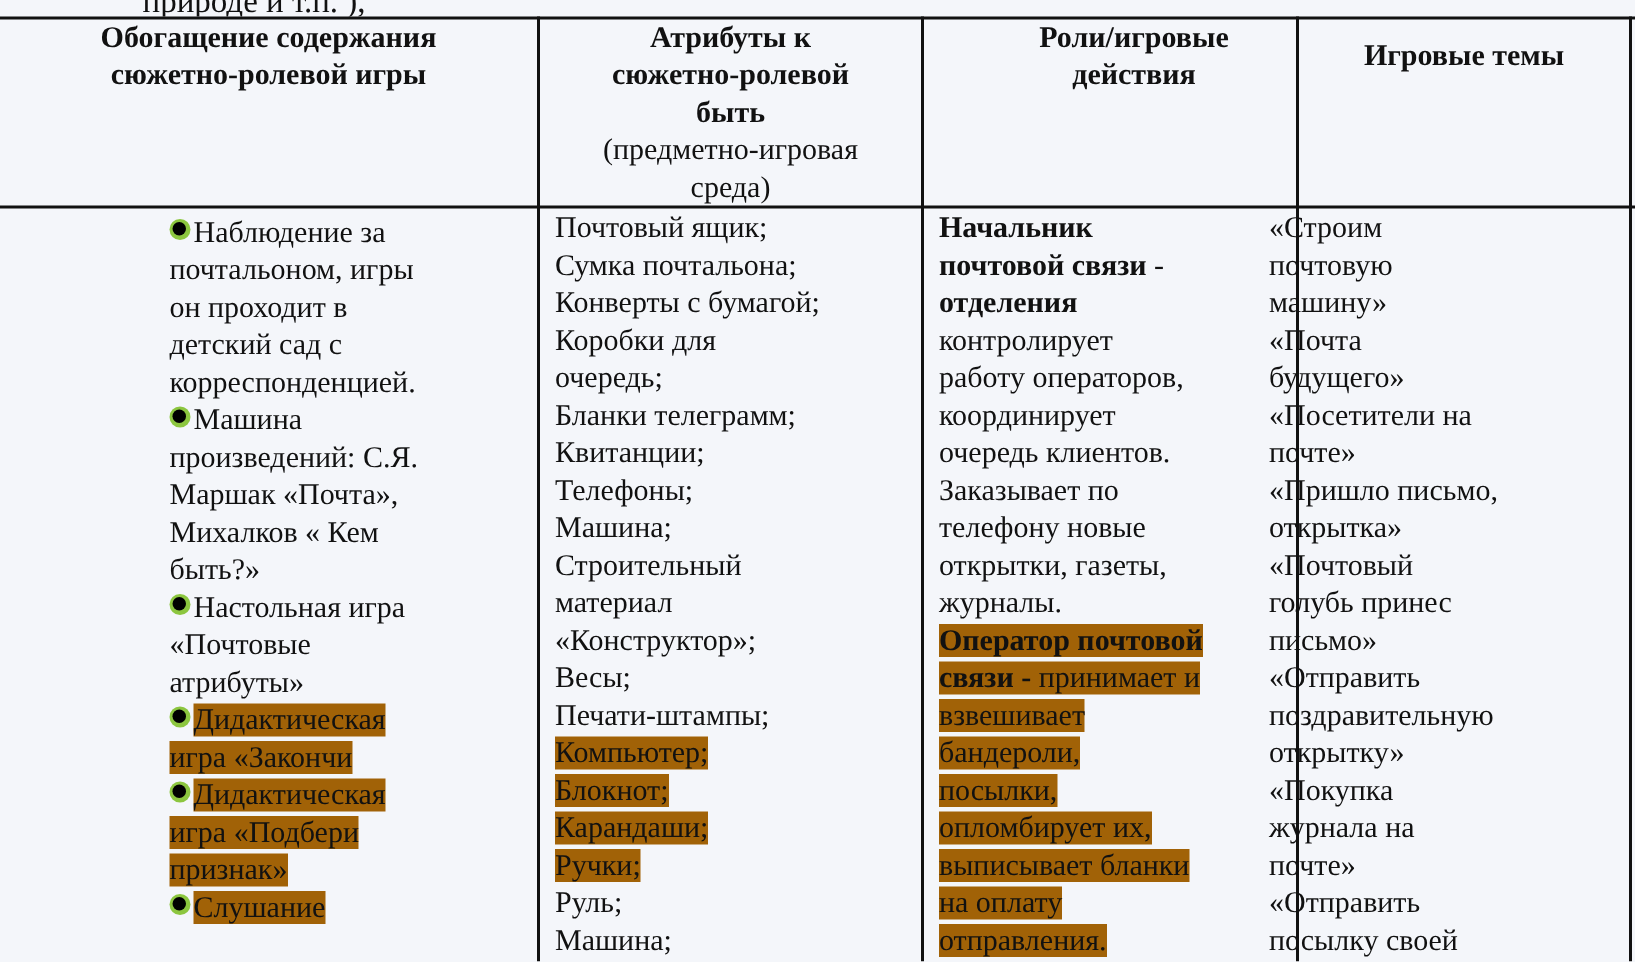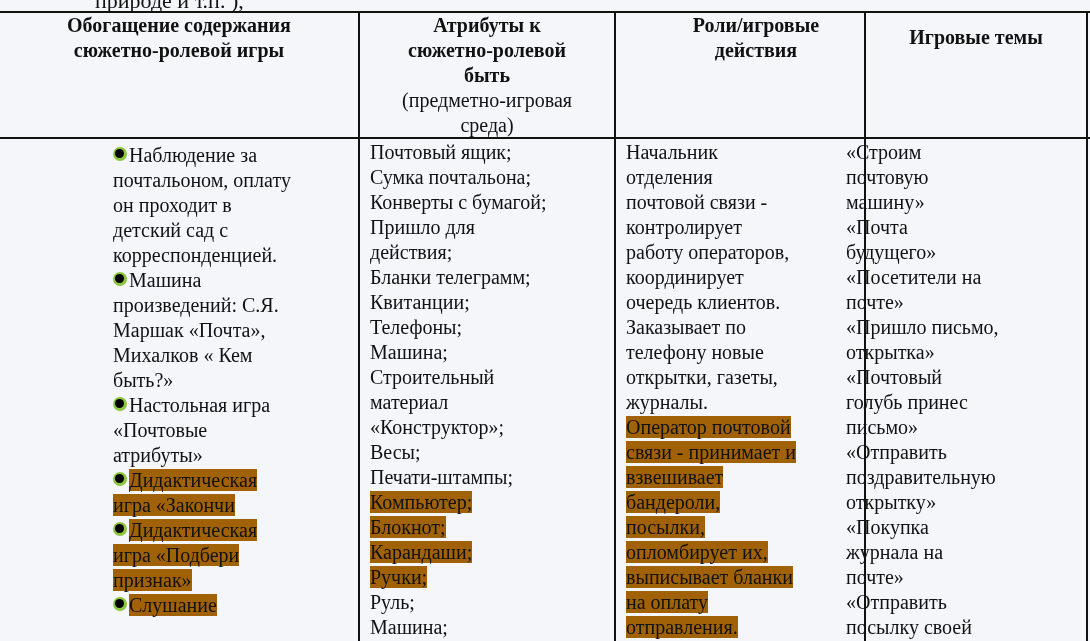--- a/index.html
+++ b/index.html
@@ -24,21 +24,21 @@
   .row { display:block; white-space:nowrap; }
   .bul {
     display:inline-block; width:14px; height:14px; border-radius:50%;
     background:#8cc63f; position:relative; vertical-align:1px; margin-right:2px;
   }
   .bul::after {
     content:""; position:absolute; left:2px; top:2px; width:9px; height:9px;
     border-radius:50%; background:#000;
   }
   .hl { background:#a16207; }
-  b { font-weight:normal;text-align:center; }
+  b { font-weight:bold;text-align:center; }
 </style>
 </head>
 <body>
 
 <div class="top-fragment">природе и т.п. ),</div>
 
 <div class="hline" style="top:11px; width:1090px;"></div>
 <div class="hline" style="top:137px; width:1090px;"></div>
 <div class="vline" style="left:358px; top:11px; height:630px;"></div>
 <div class="vline" style="left:614px; top:11px; height:630px;"></div>
@@ -59,21 +59,21 @@
 <div class="cell hdr" style="left:616px; top:13px; width:200px;margin-left:40px;">
   <span class="row">Роли/игровые</span>
   <span class="row">действия</span>
 </div>
 <div class="cell hdr" style="left:866px; top:13px; width:220px;margin-top:12px;">
   <span class="row">Игровые темы</span>
 </div>
 
 <div class="cell" style="left:113px; top:143px; width:240px;" id="col-enrich">
     <span class="row"><span class="bul"></span><span class="">Наблюдение за</span></span>
-    <span class="row"><span class="">почтальоном, оплату</span></span>
+    <span class="row"><span class="">почтальоном, игры</span></span>
     <span class="row"><span class="">он проходит в</span></span>
     <span class="row"><span class="">детский сад с</span></span>
     <span class="row"><span class="">корреспонденцией.</span></span>
     <span class="row"><span class="bul"></span><span class="">Машина</span></span>
     <span class="row"><span class="">произведений: С.Я.</span></span>
     <span class="row"><span class="">Маршак «Почта»,</span></span>
     <span class="row"><span class=""> Михалков  « Кем</span></span>
     <span class="row"><span class="">быть?»</span></span>
     <span class="row"><span class="bul"></span><span class="">Настольная игра</span></span>
     <span class="row"><span class="">«Почтовые</span></span>
@@ -83,43 +83,43 @@
     <span class="row"><span class="bul"></span><span class="hl">Дидактическая</span></span>
     <span class="row"><span class="hl">игра «Подбери</span></span>
     <span class="row"><span class="hl">признак»</span></span>
     <span class="row"><span class="bul"></span><span class="hl">Слушание</span></span>
   </div>
 
 <div class="cell" style="left:370px; top:140px; width:240px;" id="col-attr">
     <span class="row"><span>Почтовый ящик;</span></span>
     <span class="row"><span>Сумка почтальона;</span></span>
     <span class="row"><span>Конверты с бумагой;</span></span>
-    <span class="row"><span>Пришло для</span></span>
-    <span class="row"><span>действия;</span></span>
+    <span class="row"><span>Коробки для</span></span>
+    <span class="row"><span>очередь;</span></span>
     <span class="row"><span>Бланки телеграмм;</span></span>
     <span class="row"><span>Квитанции;</span></span>
     <span class="row"><span>Телефоны;</span></span>
     <span class="row"><span> Машина;</span></span>
     <span class="row"><span>Строительный</span></span>
     <span class="row"><span>материал</span></span>
     <span class="row"><span> «Конструктор»;</span></span>
     <span class="row"><span>Весы;</span></span>
     <span class="row"><span>Печати-штампы;</span></span>
     <span class="row"><span class="hl">Компьютер;</span></span>
     <span class="row"><span class="hl"> Блокнот;</span></span>
     <span class="row"><span class="hl"> Карандаши;</span></span>
     <span class="row"><span class="hl">Ручки;</span></span>
     <span class="row"><span>Руль;</span></span>
     <span class="row"><span>Машина;</span></span>
   </div>
 
 <div class="cell" style="left:626px; top:140px; width:236px;" id="col-roles">
     <span class="row"><span><b>Начальник</b></span></span>
+    <span class="row"><span><b>почтовой связи</b><span> -</span></span></span>
     <span class="row"><span><b>отделения</b></span></span>
-    <span class="row"><span><b>почтовой связи</b><span> -</span></span></span>
     <span class="row"><span><span>контролирует</span></span></span>
     <span class="row"><span><span>работу операторов,</span></span></span>
     <span class="row"><span><span> координирует</span></span></span>
     <span class="row"><span><span>очередь клиентов.</span></span></span>
     <span class="row"><span><span>Заказывает по</span></span></span>
     <span class="row"><span><span>телефону новые</span></span></span>
     <span class="row"><span><span>открытки, газеты,</span></span></span>
     <span class="row"><span><span>журналы.</span></span></span>
     <span class="row"><span class="hl"><b>Оператор почтовой</b></span></span>
     <span class="row"><span class="hl"><b>связи -</b><span> принимает и</span></span></span>

